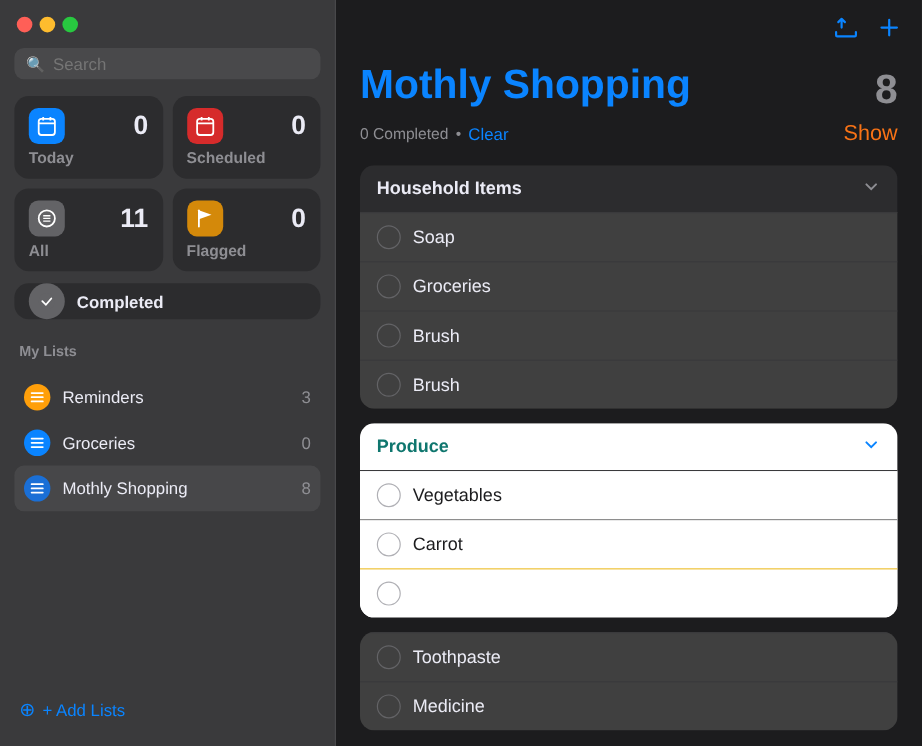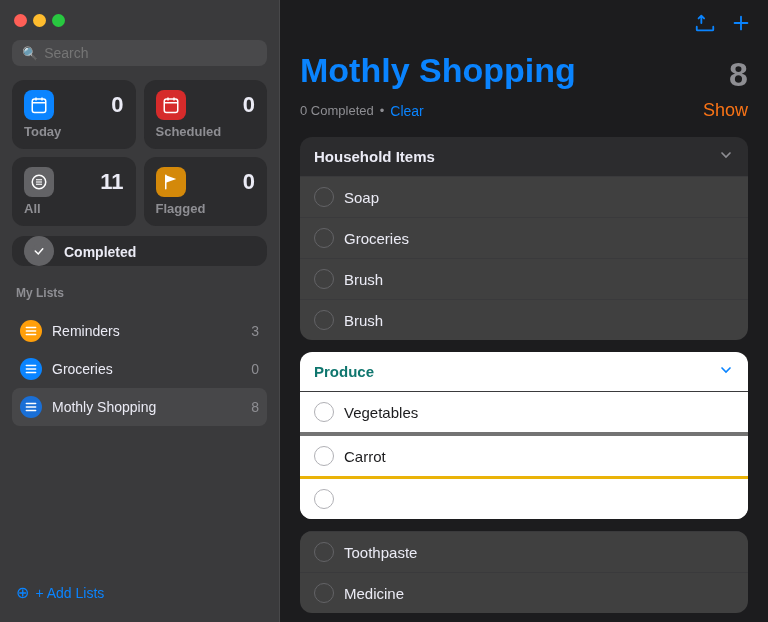--- a/index.html
+++ b/index.html
@@ -563,25 +563,25 @@
     <div class="section-group editing">
       <div class="section-header">
         <span class="section-title">Produce</span>
         <span class="section-chevron">
           <svg width="16" height="16" viewBox="0 0 24 24" fill="none" stroke="#0a84ff" stroke-width="2.5" stroke-linecap="round">
             <path d="M6 9l6 6 6-6"></path>
           </svg>
         </span>
       </div>
       <div class="section-items">
-        <div class="reminder-item" style="background:#fff; border-bottom:4px solid #737373;">
+        <div class="reminder-item" style="background:#fff; border-bottom:1px solid #737373;">
           <div class="reminder-circle" style="border-color:#b0b0b5;"></div>
           <span class="reminder-text" style="color:#1c1c1e;">Vegetables</span>
         </div>
-        <div class="reminder-item" style="background:#fff; border-bottom:3px solid #eab308;">
+        <div class="reminder-item" style="background:#fff; border-bottom:1px solid #eab308;">
           <div class="reminder-circle" style="border-color:#b0b0b5;"></div>
           <span class="reminder-text" style="color:#1c1c1e;">Carrot</span>
         </div>
 
         <div class="new-item-row">
           <div class="new-item-circle"></div>
           <input class="new-item-input" type="text" value="" placeholder="" style="">
         </div>
       </div>
     </div>

